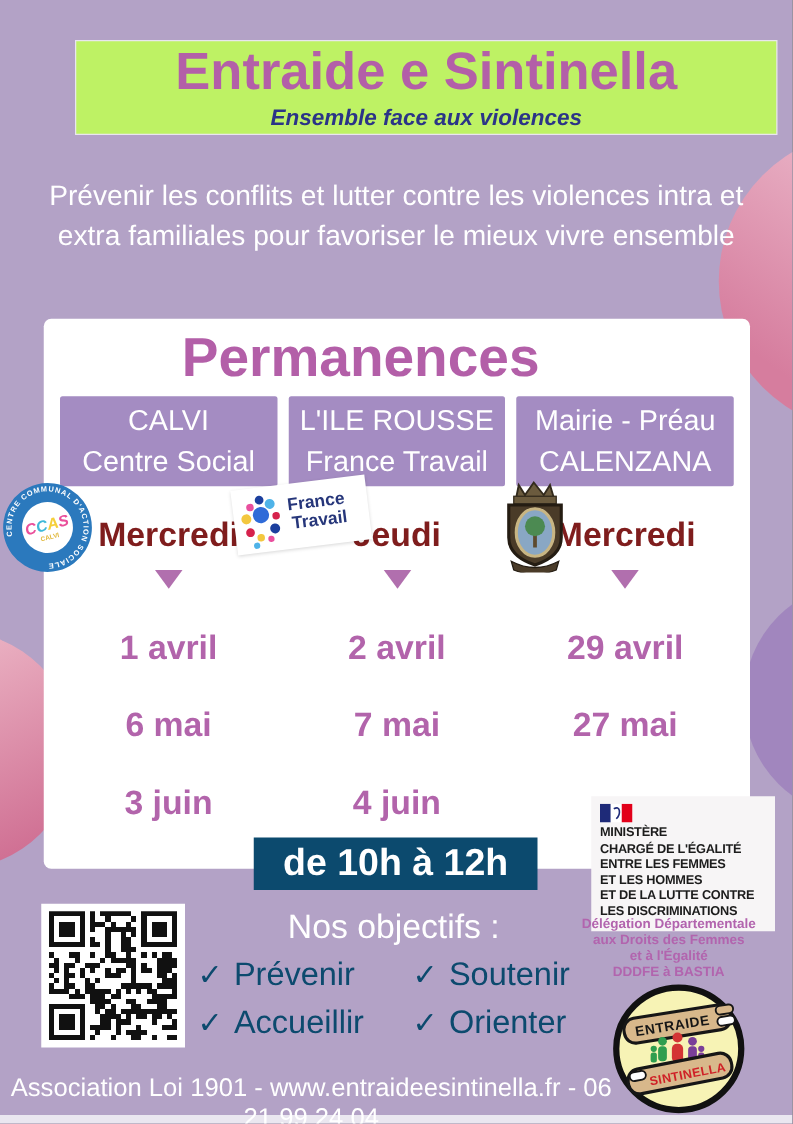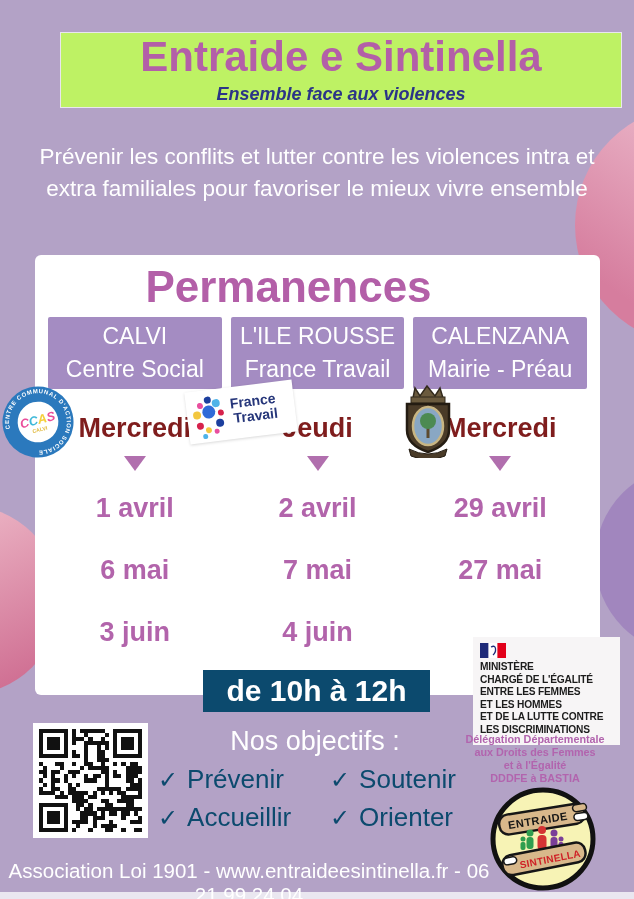--- a/index.html
+++ b/index.html
@@ -28,21 +28,21 @@
   .cols-row{position:absolute;left:35px;width:565px;display:flex;gap:9px;padding:0 13px;box-sizing:border-box;}
   .cols-row>div{flex:1;text-align:center;}
   .loc-row{top:317px;}
   .loc-box{background:#a48cc2;border-radius:2px;height:72px;display:flex;flex-direction:column;
     align-items:center;justify-content:center;color:#ffffff;font-size:23px;line-height:1.45;}
   .day-row{top:413px;}
   .day-row>div{font-size:27px;font-weight:700;color:#7f1d1d;}
   .arrow-row{top:456px;}
   .tri{display:inline-block;width:0;height:0;border-left:11px solid transparent;
     border-right:11px solid transparent;border-top:15px solid #b16fae;}
-  .date-row>div{font-size:27px;font-weight:700;color:#b264ab;}
+  .date-row>div{font-size:27px;font-weight:700;color:#b264ab;margin-top:10px;}
   .r1{top:493px;} .r2{top:555px;} .r3{top:617px;}
 
   .time-badge{position:absolute;left:203px;top:670px;width:227px;height:42px;background:#0c4a6e;
     color:#ffffff;font-size:30px;font-weight:800;text-align:center;line-height:42px;}
 
   .ministry{position:absolute;left:473px;top:637px;width:147px;background:#f7f5f6;
     padding:6px 6px 8px 7px;box-sizing:border-box;}
   .ministry .flag{display:block;margin:0 0 3px 0;}
   .ministry div{font-size:10.2px;line-height:12.6px;font-weight:800;color:#1c1c1c;letter-spacing:-0.2px;}
   .delegation{position:absolute;left:451px;top:733px;width:168px;text-align:center;}
@@ -93,22 +93,22 @@
   <div class="cols-row loc-row">
     <div class="loc-box">
       <span>CALVI</span>
       <span>Centre Social</span>
     </div>
     <div class="loc-box">
       <span>L'ILE ROUSSE</span>
       <span>France Travail</span>
     </div>
     <div class="loc-box">
+      <span>Mairie - Préau</span>
       <span>CALENZANA</span>
-      <span>Mairie - Préau</span>
     </div>
   </div>
 
   <div class="cols-row day-row">
     <div>Mercredi</div>
     <div>Jeudi</div>
     <div>Mercredi</div>
   </div>
 
   <div class="cols-row arrow-row">

